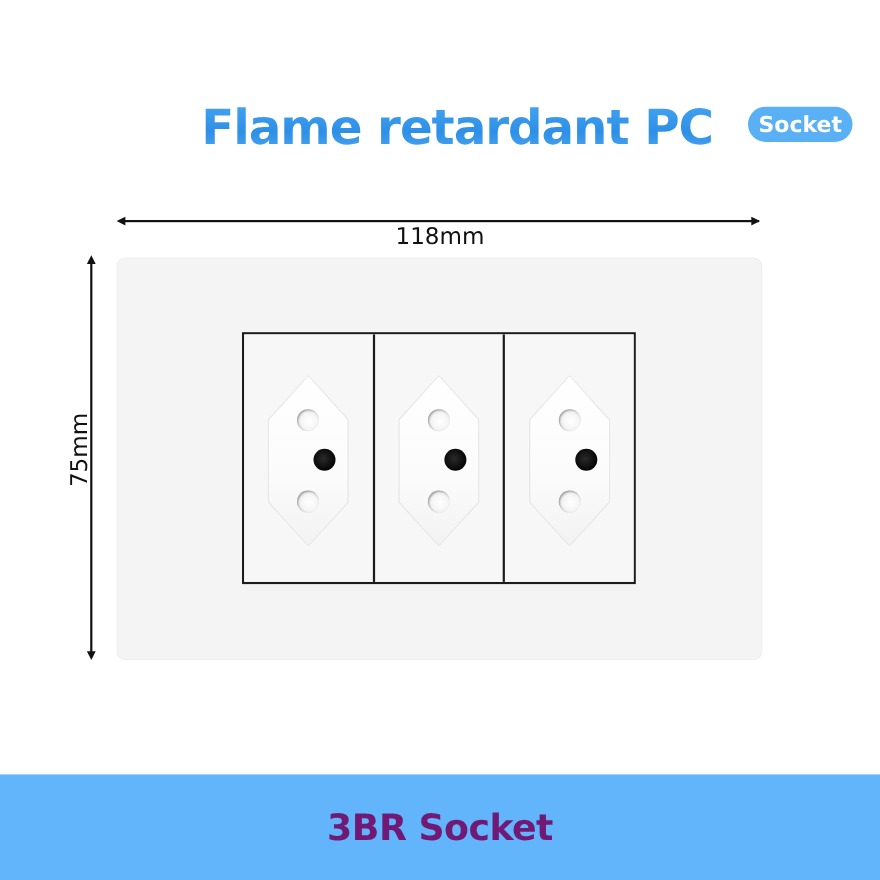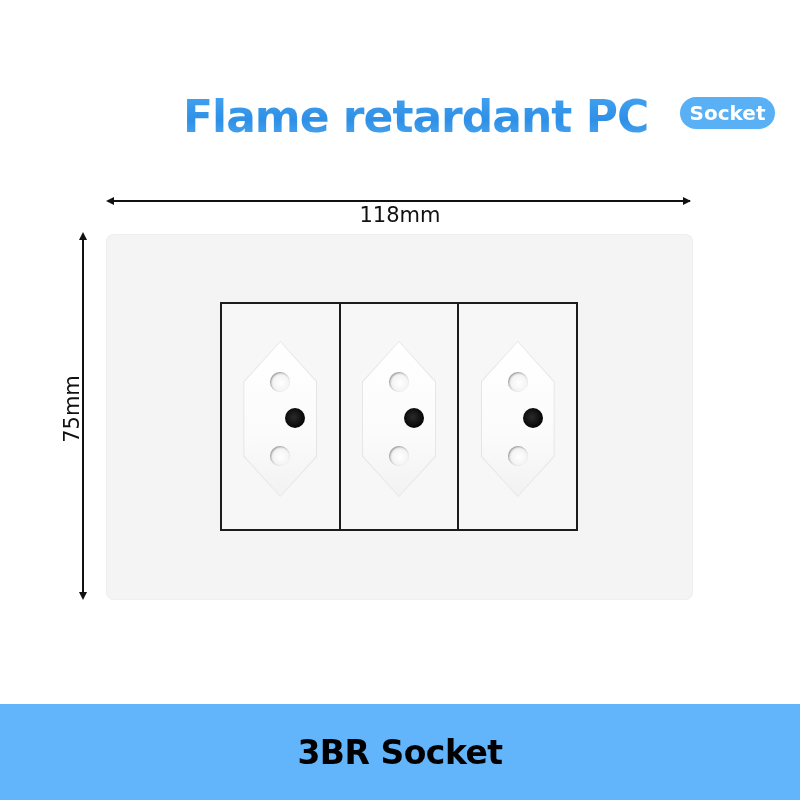--- a/index.html
+++ b/index.html
@@ -85,21 +85,21 @@
       position: absolute; left: 41px; top: 66px; width: 20px; height: 20px; border-radius: 50%;
       background: radial-gradient(circle at 45% 45%, #2a2a2a 0%, #050505 70%);
     }
 
     .band {
       position: absolute; left: 0; top: 704px; width: 800px; height: 96px;
       background: #62b5fb;
       display: flex; align-items: center; justify-content: center;
     }
     .band-label {
-      color: #000000; font-weight: bold; font-size: 33px;
+      color: #701a75; font-weight: bold; font-size: 33px;
       font-family: "DejaVu Sans", sans-serif; letter-spacing: -0.5px;
     }
   </style>
 </head>
 <body>
 
 <div class="title">Flame retardant PC</div>
 <div class="pill">Socket</div>
 
 <div>

